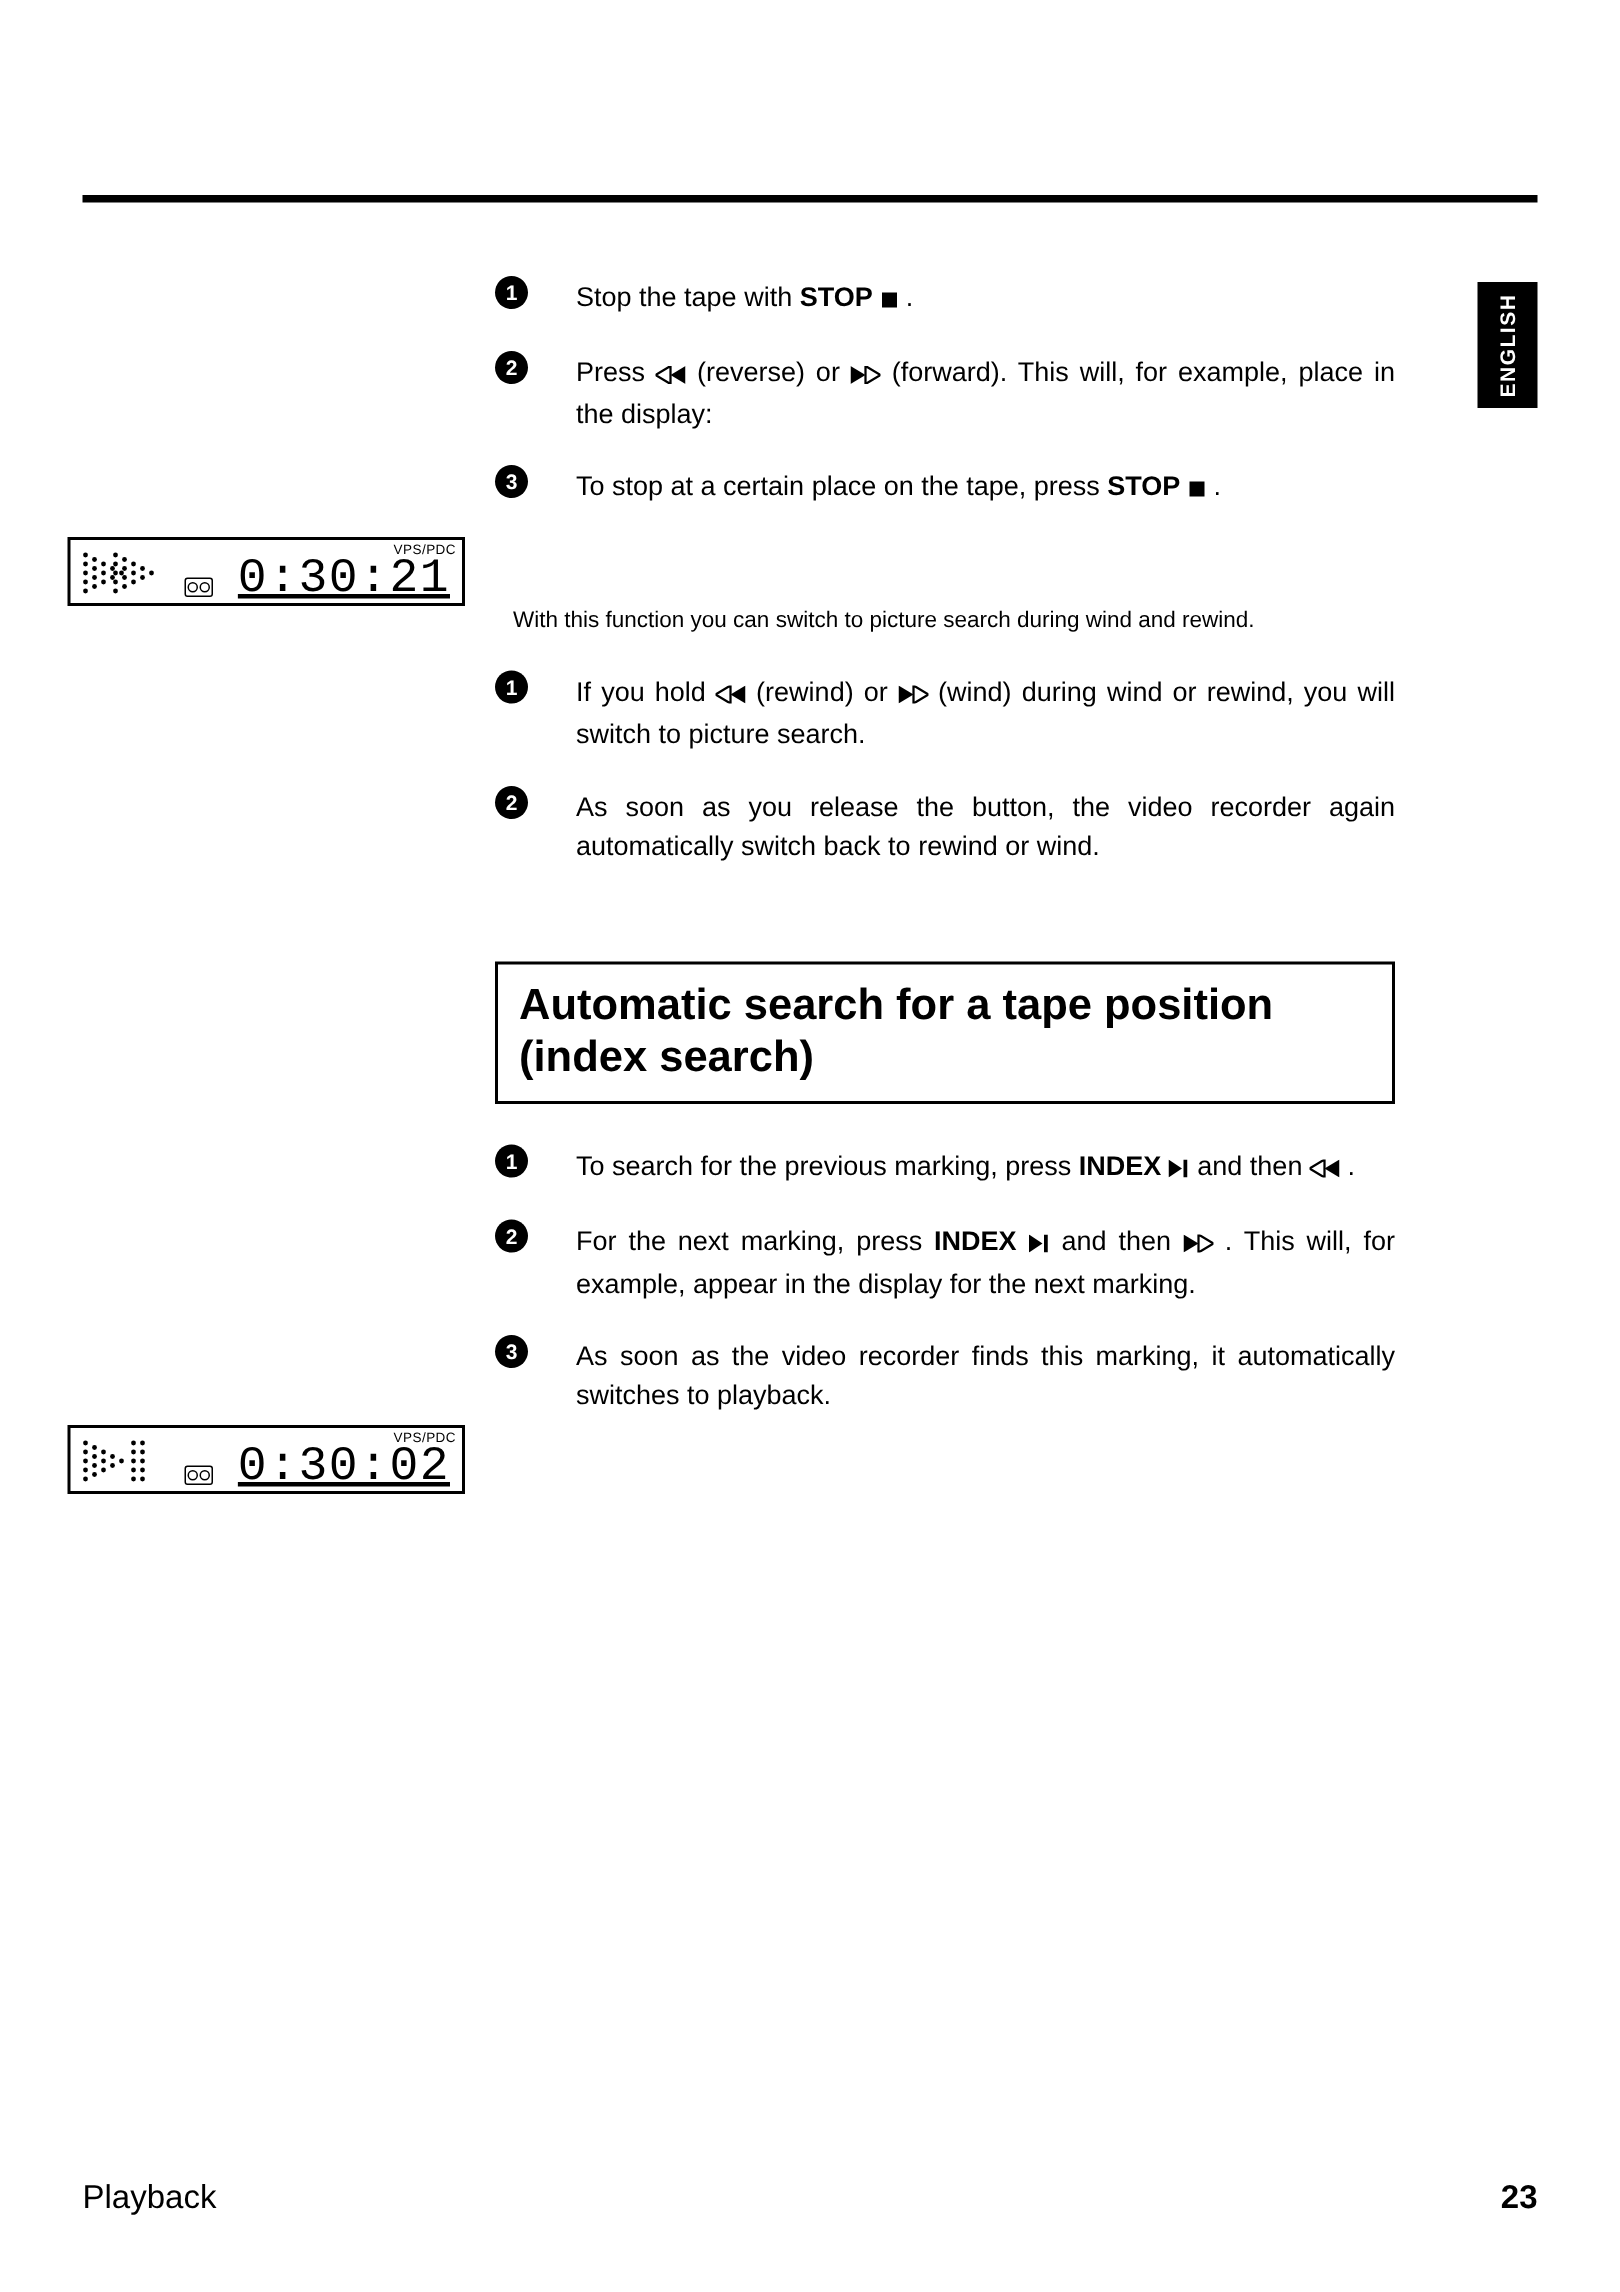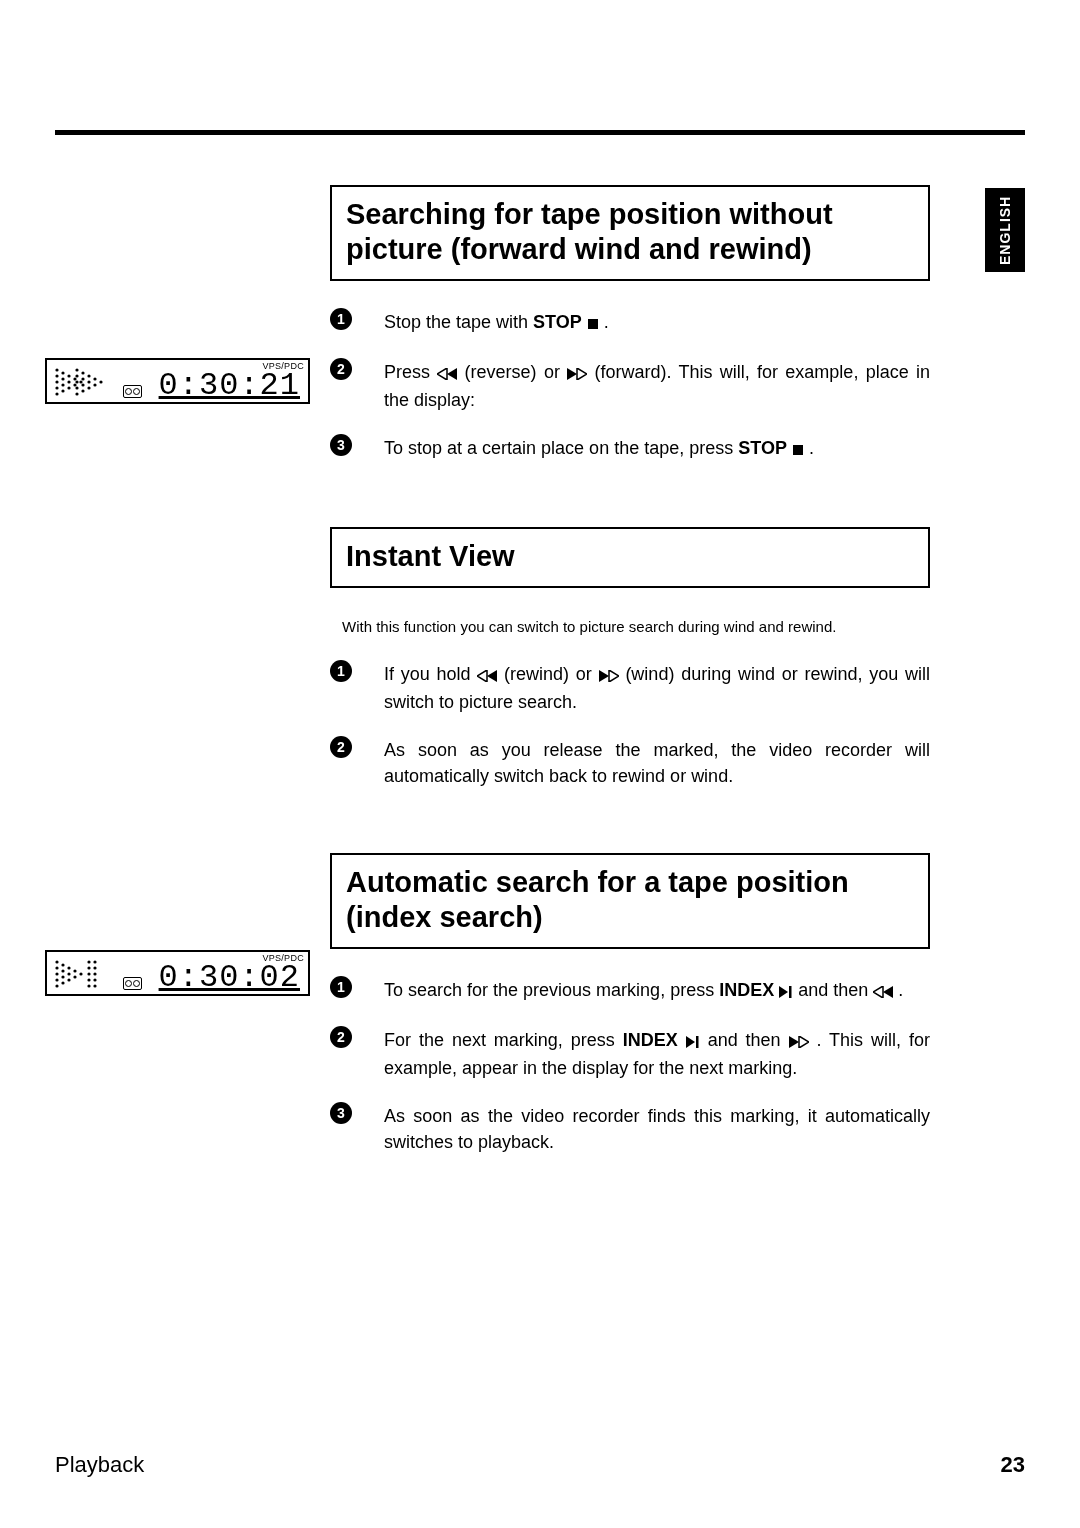--- a/index.html
+++ b/index.html
@@ -247,21 +247,20 @@
       </g>
     </svg>
   </span>
   <span class="vps">VPS/PDC</span>
   <span class="cassette"></span>
   <span class="digits segclock">0:30:02</span>
 </div>
 
 <div class="content-col">
 
-  <div class="section-title-box">Searching for tape position without picture (forward wind and rewind)</div>
 
   <div class="steps">
     <div class="step">
       <div class="num">1</div>
       <div class="txt">
         <span>Stop the tape with </span><span class="bold">STOP</span>
         <span class="ic"><svg width="12" height="12">
               <rect x="1" y="1" width="10" height="10" fill="#000"></rect>
             </svg></span><span> .</span>
       </div>
@@ -290,21 +289,20 @@
         <span>To stop at a certain place on the tape, press </span><span class="bold">STOP</span>
         <span class="ic"><svg width="12" height="12">
               <rect x="1" y="1" width="10" height="10" fill="#000"></rect>
             </svg></span><span> .</span>
       </div>
     </div>
   </div>
 
   <div class="section-gap"></div>
 
-  <div class="section-title-box">Instant View</div>
   <div class="intro-para">With this function you can switch to picture search during wind and rewind.</div>
 
   <div class="steps">
     <div class="step">
       <div class="num">1</div>
       <div class="txt">
         <span>If you hold </span>
         <span class="ic"><svg width="20" height="12">
               <polygon points="10,0 10,12 0,6" fill="none" stroke="#000" stroke-width="1.5"></polygon>
               <polygon points="20,0 20,12 10,6" fill="#000"></polygon>
@@ -312,21 +310,21 @@
         <span> (rewind) or </span>
         <span class="ic"><svg width="20" height="12">
               <polygon points="0,0 0,12 10,6" fill="#000"></polygon>
               <polygon points="10,0 10,12 20,6" fill="none" stroke="#000" stroke-width="1.5"></polygon>
             </svg></span>
         <span> (wind) during wind or rewind, you will switch to picture search.</span>
       </div>
     </div>
     <div class="step">
       <div class="num">2</div>
-      <div class="txt">As soon as you release the marked, the video recorder will automatically switch back to rewind or wind.</div>
+      <div class="txt">As soon as you release the button, the video recorder again automatically switch back to rewind or wind.</div>
     </div>
   </div>
 
   <div class="section-gap"></div>
 
   <div class="section-title-box">Automatic search for a tape position (index search)</div>
 
   <div class="steps">
     <div class="step">
       <div class="num">1</div>

